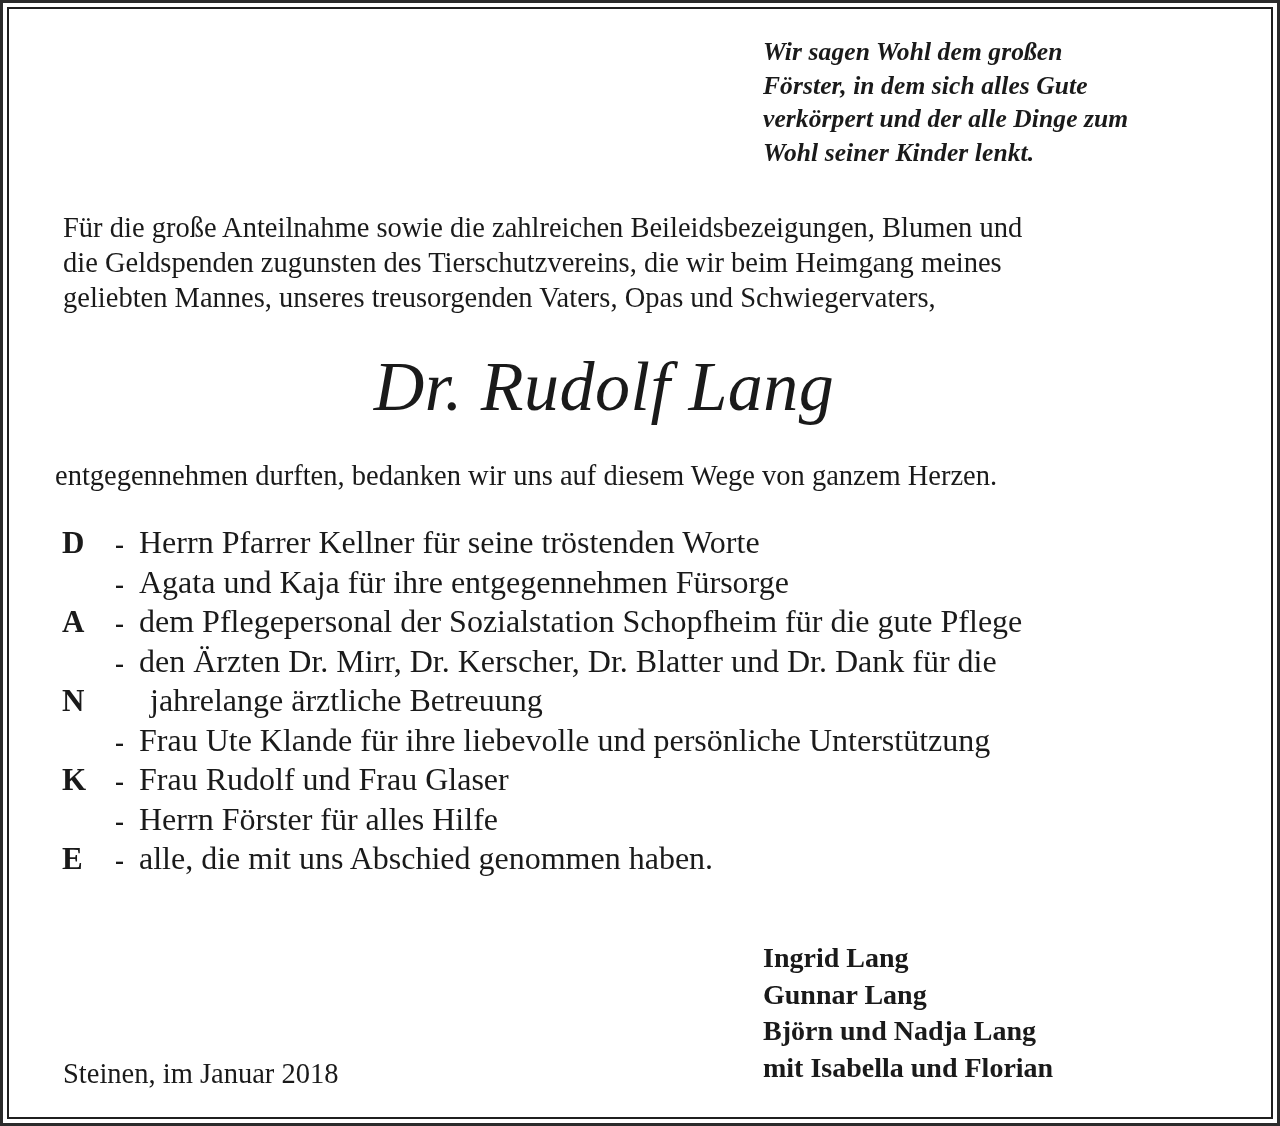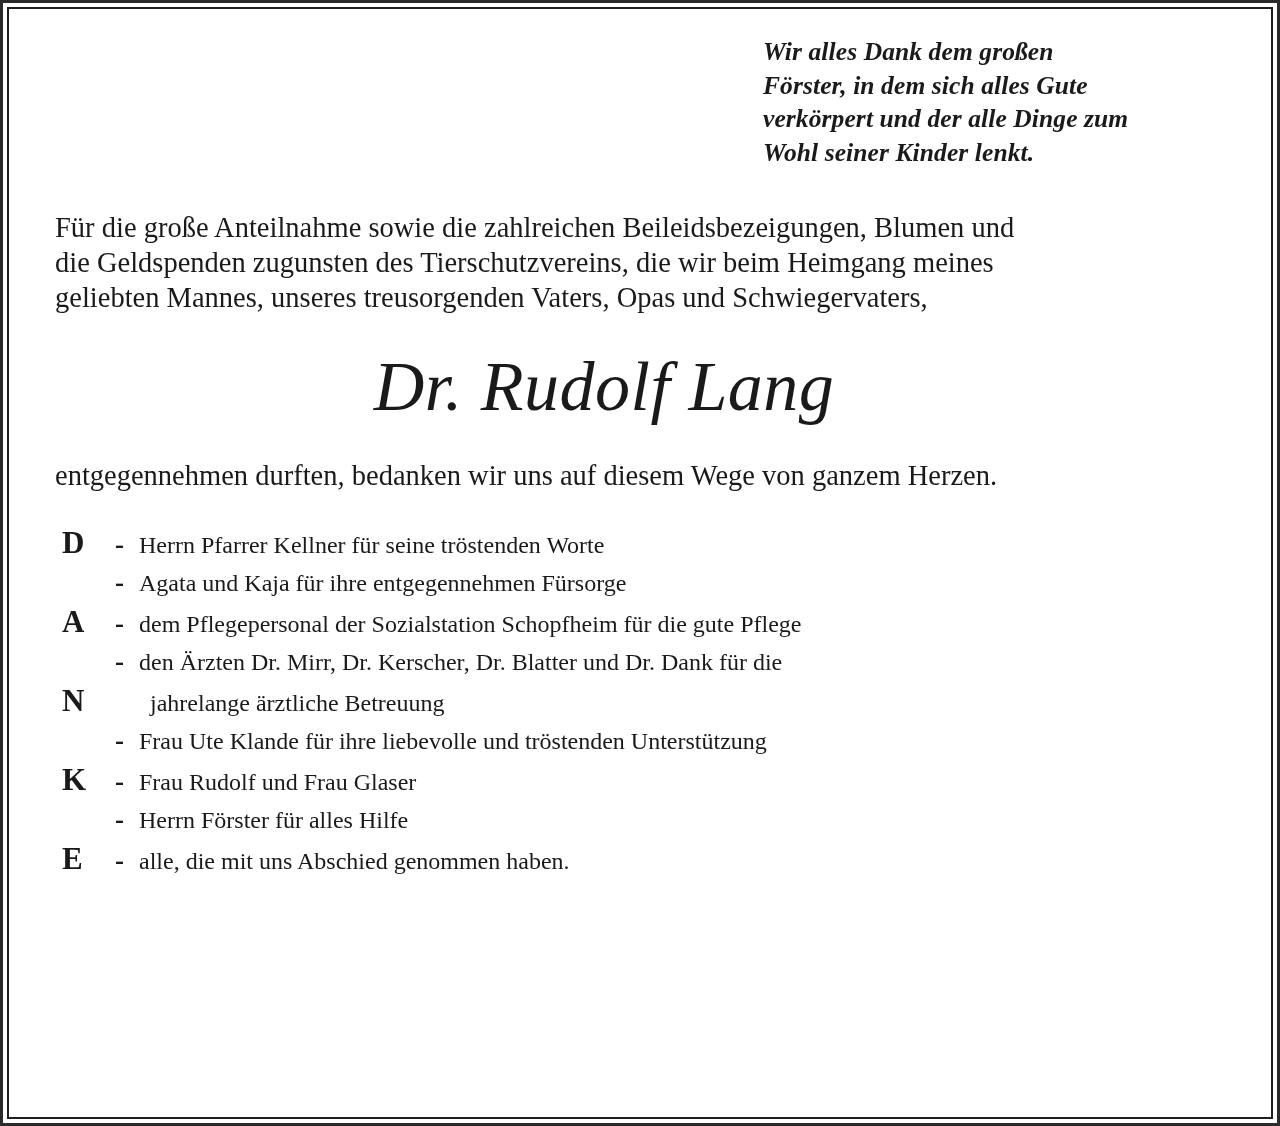--- a/index.html
+++ b/index.html
@@ -51,20 +51,21 @@
     letter-spacing: 0.1px;
   }
   .epigraph p { margin: 0; }
 
   
   .intro {
     margin-top: 41px;
     width: 1140px;
     font-size: 28.5px;
     line-height: 35px;
+    margin-left: 8px;
   }
   .intro p { margin: 0; }
 
   
   .deceased-name {
     margin-top: 31px;
     text-align: center;
     font-style: italic;
     font-weight: normal;
     font-size: 70px;
@@ -100,21 +101,21 @@
     box-sizing: border-box;
   }
   .dash-cell {
     width: 24px;
     flex: 0 0 24px;
     font-weight: bold;
     font-size: 27px;
     line-height: 39.5px;
   }
   .thanks-text {
-    font-size: 24px;
+    font-size: 32px;
     line-height: 39.5px;
     white-space: nowrap;
   }
   .thanks-text.continuation {
     padding-left: 11px;
   }
 
   
   .footer {
     position: absolute;
@@ -141,21 +142,21 @@
   }
 </style>
 </head>
 <body>
 
 <div class="notice-frame">
   <div class="notice-inner">
     <div class="notice-body">
 
       <div class="epigraph">
-        <p>Wir alles Dank dem großen</p>
+        <p>Wir sagen Wohl dem großen</p>
         <p>Förster, in dem sich alles Gute</p>
         <p>verkörpert und der alle Dinge zum</p>
         <p>Wohl seiner Kinder lenkt.</p>
       </div>
 
       <div class="intro">
         <p>Für die große Anteilnahme sowie die zahlreichen Beileidsbezeigungen, Blumen und</p>
         <p>die Geldspenden zugunsten des Tierschutzvereins, die wir beim Heimgang meines</p>
         <p>geliebten Mannes, unseres treusorgenden Vaters, Opas und Schwiegervaters,</p>
       </div>
@@ -192,21 +193,21 @@
 
         <div class="thanks-row">
           <span class="acrostic-letter">N</span>
           <span class="dash-cell"></span>
           <span class="thanks-text continuation">jahrelange ärztliche Betreuung</span>
         </div>
 
         <div class="thanks-row">
           <span class="acrostic-letter"></span>
           <span class="dash-cell">-</span>
-          <span class="thanks-text">Frau Ute Klande für ihre liebevolle und tröstenden Unterstützung</span>
+          <span class="thanks-text">Frau Ute Klande für ihre liebevolle und persönliche Unterstützung</span>
         </div>
 
         <div class="thanks-row">
           <span class="acrostic-letter">K</span>
           <span class="dash-cell">-</span>
           <span class="thanks-text">Frau Rudolf und Frau Glaser</span>
         </div>
 
         <div class="thanks-row">
           <span class="acrostic-letter"></span>
@@ -215,16 +216,25 @@
         </div>
 
         <div class="thanks-row">
           <span class="acrostic-letter">E</span>
           <span class="dash-cell">-</span>
           <span class="thanks-text">alle, die mit uns Abschied genommen haben.</span>
         </div>
 
       </div>
 
+      <div class="footer">
+        <div class="signatures">
+          <p>Ingrid Lang</p>
+          <p>Gunnar Lang</p>
+          <p>Björn und Nadja Lang</p>
+          <p>mit Isabella und Florian</p>
+        </div>
+        <div class="place-date">Steinen, im Januar 2018</div>
+      </div>
 
     </div>
   </div>
 </div>
 
 </body></html>

